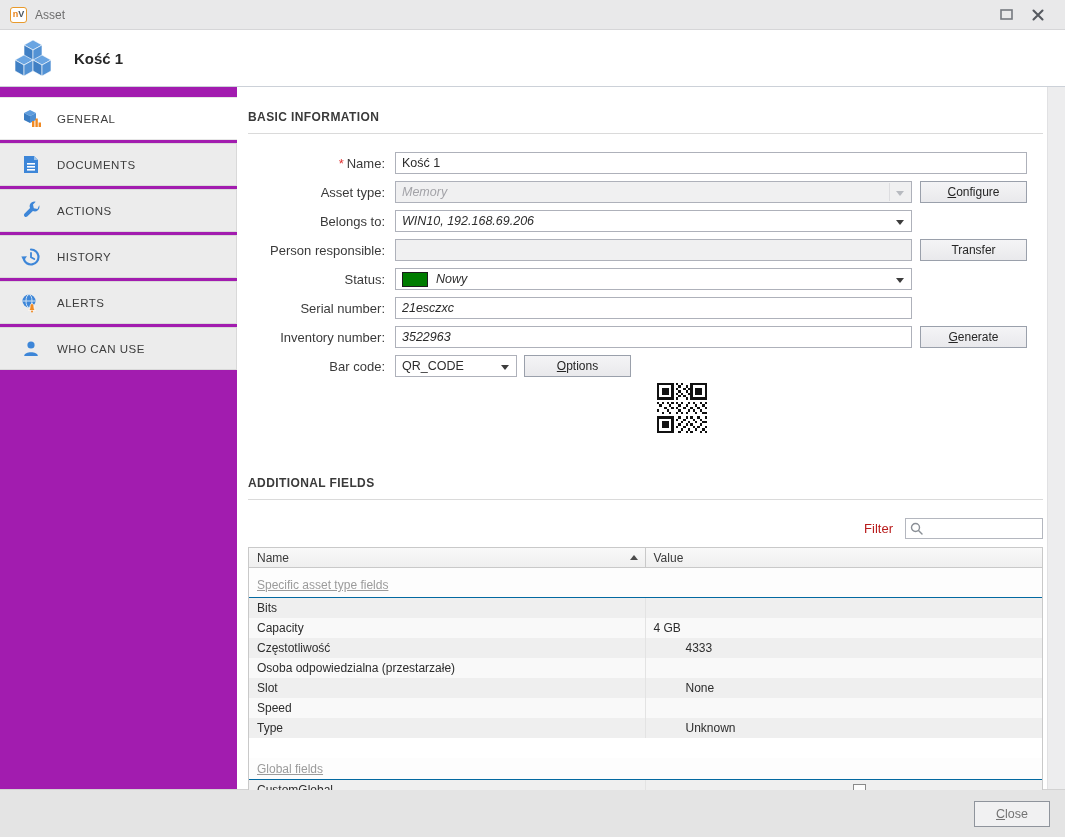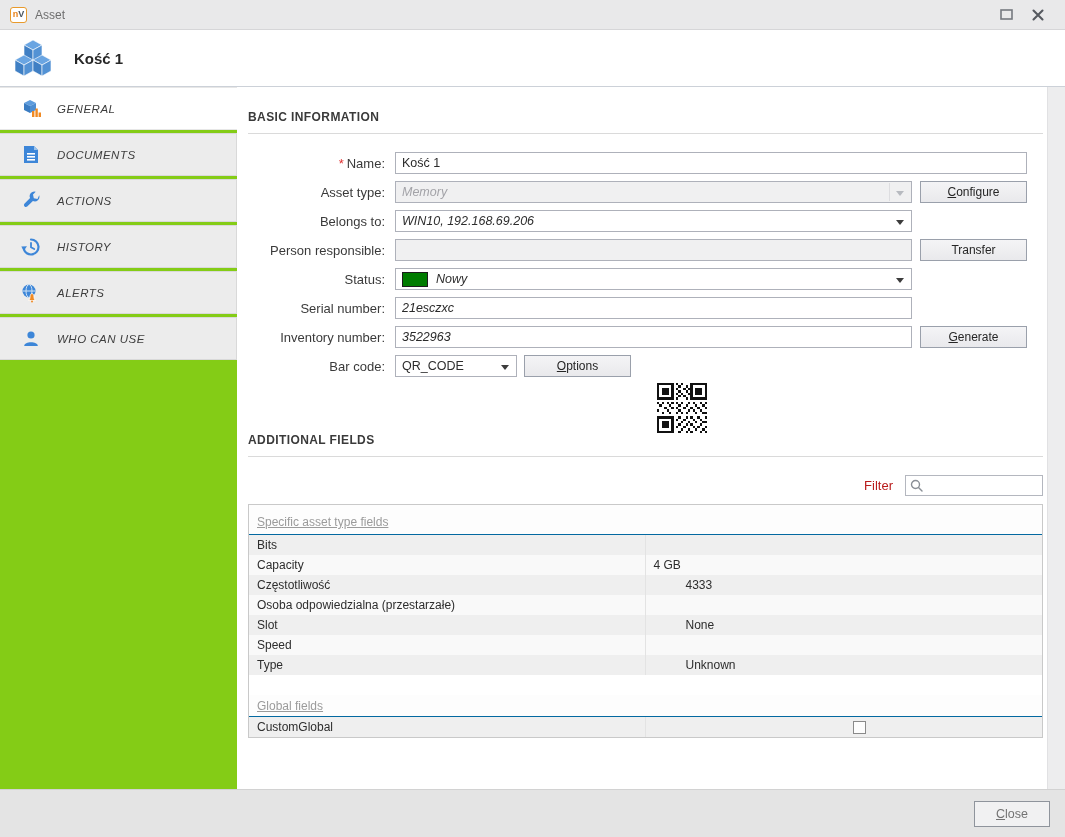--- a/index.html
+++ b/index.html
@@ -21,21 +21,21 @@
   .tb-btn { width:26px; height:22px; display:flex; align-items:center; justify-content:center; cursor:default; }
   .tb-btn + .tb-btn { margin-left:6px; }
 
   
   .app-header { height:57px; flex:0 0 57px; background:#ffffff; border-bottom:1px solid #ccd1d8;
                 display:flex; align-items:center; padding-left:14px; }
   .asset-title { margin-left:22px; font-size:15px; font-weight:bold; color:#272727; }
 
   
   .body { flex:1; display:flex; min-height:0; border-bottom:1px solid #d2d2d2; }
-  .sidebar { width:237px; flex:0 0 237px; background:#84cc16;font-style:italic; }
+  .sidebar { width:237px; flex:0 0 237px; padding-top:10px; background:#a21caf; }
   .tab { height:43px; margin-bottom:3px; display:flex; align-items:center; padding-left:21px;
          background:#ececec; border:1px solid #d9d9d9; border-left:none; cursor:pointer; }
   .tab .ticon { width:20px; height:20px; flex:0 0 20px; display:flex; align-items:center; justify-content:center; }
   .tab .tlabel { margin-left:16px; font-size:11.5px; letter-spacing:.5px; color:#3d3d3d; }
   .tab.active { background:#ffffff; border-color:#e7e7e7; border-right:none; }
 
   .content { flex:1; background:#ffffff; padding:0 4px 0 11px; min-width:0; }
   .scrollstrip { width:18px; flex:0 0 18px; background:#ededee; border-left:1px solid #e1e1e3; }
 
   .section-title { font-size:12px; font-weight:bold; letter-spacing:.4px; color:#3a3a3a; }
@@ -61,21 +61,21 @@
   .swatch { width:26px; height:15px; background:#007c00; border:1px solid #1d1d1d; margin-right:8px; flex:0 0 26px; }
   .btn { width:107px; height:22px; margin-left:8px; background:linear-gradient(#f4f4f6,#e9e9ec);
          border:1px solid #9aa0ab; font-family:inherit; font-size:12px; color:#262626; cursor:pointer; }
   .btn span { display:block; }
   .btn.accel span::first-letter { text-decoration:underline; }
   .btn-inline { margin-left:7px; }
   .qr-row { margin:-1px 0 0 409px; }
   .qr { width:50px; height:50px; display:block; }
 
   
-  .st-add { }
+  .st-add { margin-top:43px; }
   .filter-row { display:flex; justify-content:flex-end; align-items:center; margin:18px 0 8px; }
   .filter-label { font-size:13px; color:#b91c1c; margin-right:12px; }
   .filter-box { position:relative; width:138px; height:21px; margin-right:0; }
   .filter-box input { width:100%; height:100%; border:1px solid #b4b7bf; background:#fff; padding:0 4px 0 22px;
                       font-family:inherit; font-size:12px; outline:none; }
   .filter-box svg { position:absolute; left:5px; top:4px; }
 
   .grid { border:1px solid #c9c9c9; margin-top:0; }
   .thead { display:flex; height:20px; background:linear-gradient(#f9f9f9,#efefef); border-bottom:1px solid #c9c9c9;
            font-size:12px; color:#3a3a3a; }
@@ -325,20 +325,29 @@
         <span class="filter-box">
           <svg width="13" height="13" viewBox="0 0 13 13">
             <circle cx="5.5" cy="5.5" r="4" fill="none" stroke="#8a8f96" stroke-width="1.4"></circle>
             <path d="M8.5 8.5 L12 12" stroke="#8a8f96" stroke-width="1.4" stroke-linecap="round"></path>
           </svg>
           <input type="text" style="">
         </span>
       </div>
 
       <div class="grid">
+        <div class="thead">
+          <div class="th1">
+            <span>Name</span>
+            <span class="sort-asc"></span>
+          </div>
+          <div class="th2">
+            <span>Value</span>
+          </div>
+        </div>
 
         <div class="group-row">
           <span>Specific asset type fields</span>
         </div>
 
         <div class="trow odd">
           <div class="c1">
               <span>Bits</span>
             </div>
           <div class="c2">

